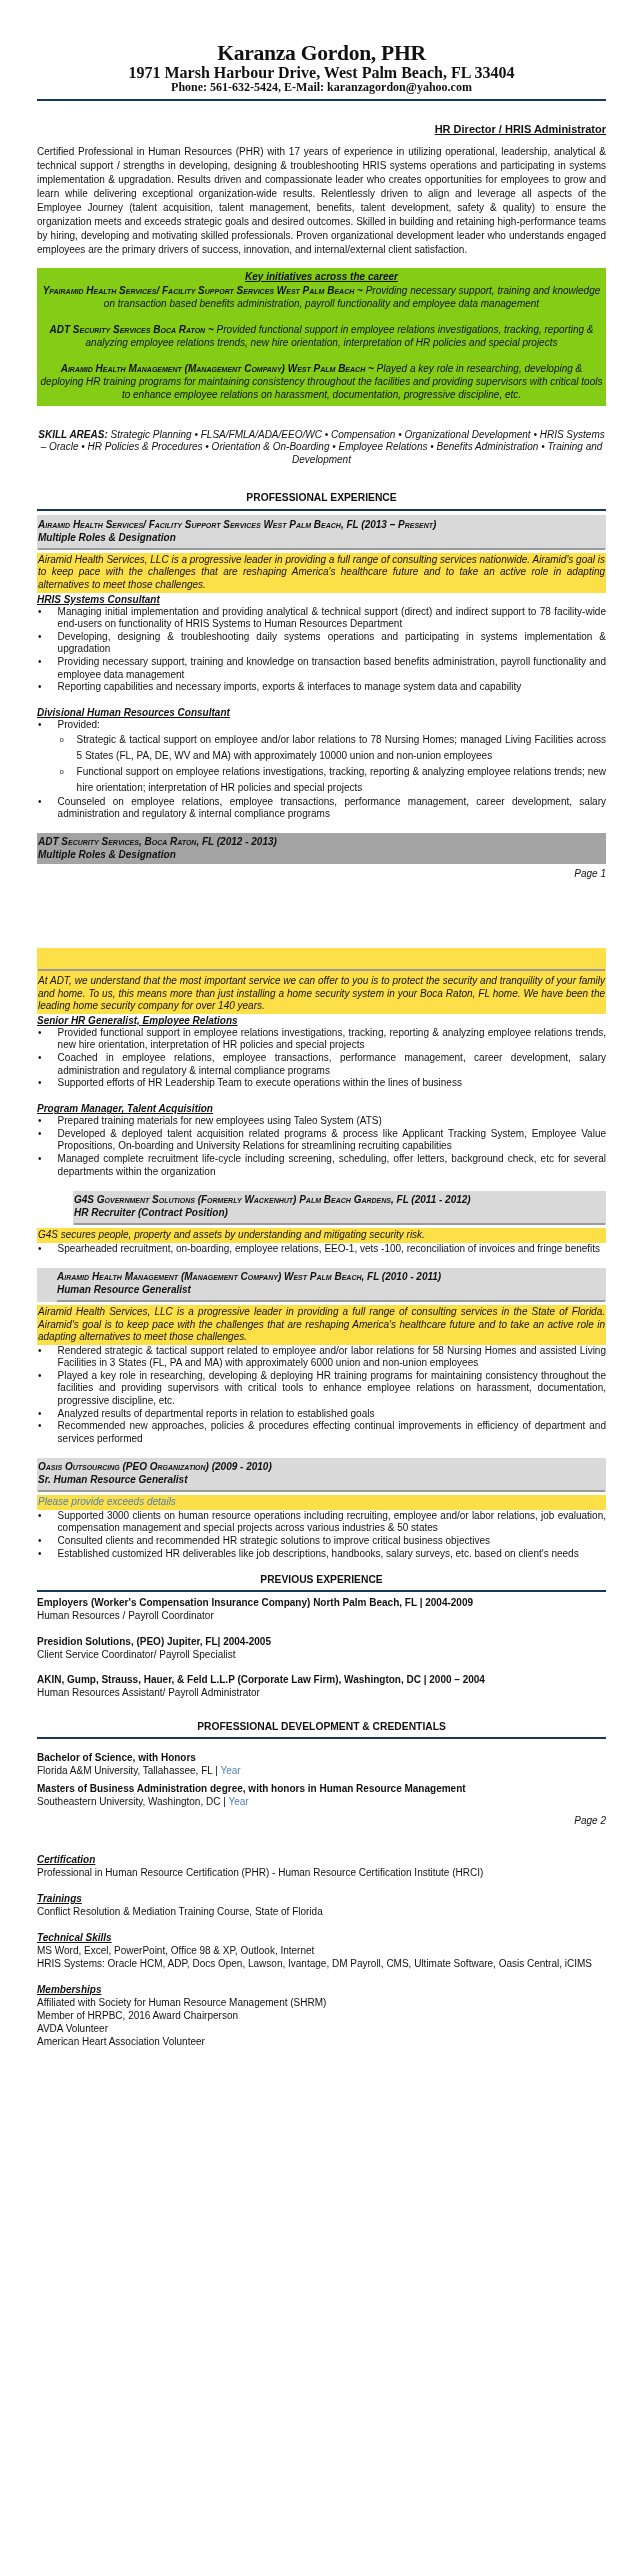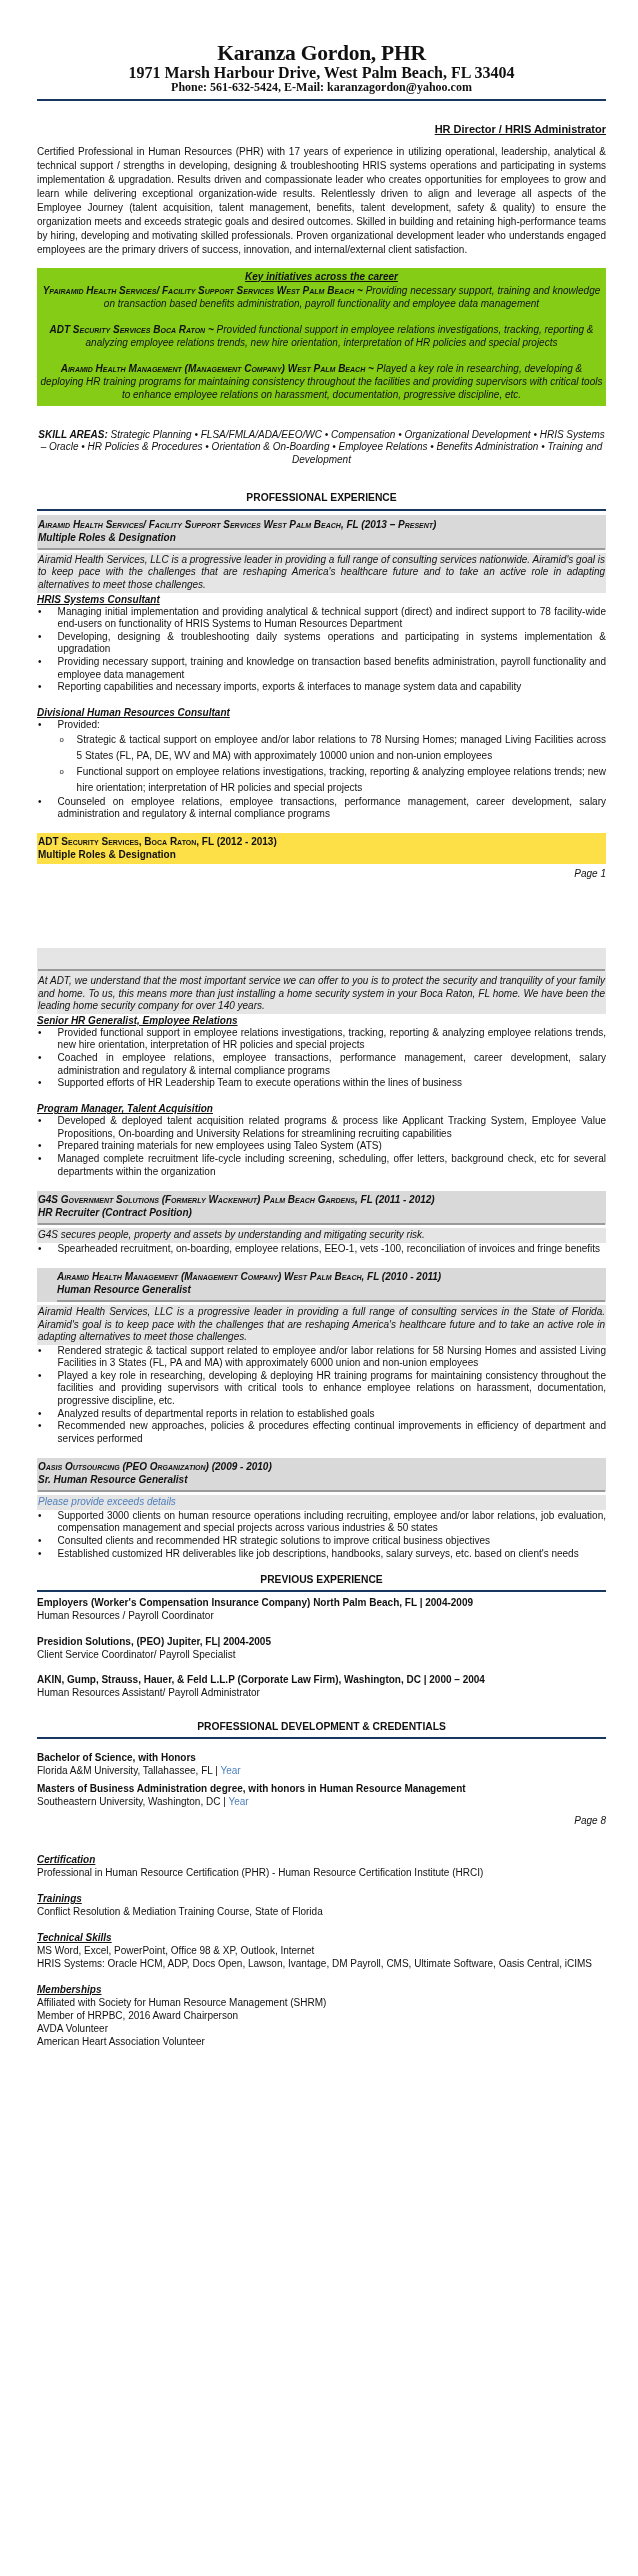--- a/index.html
+++ b/index.html
@@ -28,23 +28,23 @@
 
   .skills { text-align: center; font-style: italic; margin-top: 23px; line-height: 12.4px; }
   .skills b { font-weight: bold; }
 
   .sec-title { text-align: center; font-weight: bold; font-size: 10.3px; margin-top: 25px; }
   .sec-rule { height: 2.1px; background: #17375e; margin-top: 5.2px; }
 
   .job-head { background: #d9d9d9; padding: 2.1px 1px 0; margin-top: 4.1px; font-weight: bold; font-style: italic; line-height: 13px; }
   .job-head .co { font-variant: small-caps; }
   .job-head .gline { height: 2.1px; background: #9a9a9a; margin: 4.1px 0 3.1px 0; }
-  .job-desc { background: #e5e5e5; padding: 1px 1px 1px; font-style: italic; text-align: justify; line-height: 12.6px; }
+  .job-desc { background: #fde047; padding: 1px 1px 1px; font-style: italic; text-align: justify; line-height: 12.6px; }
   .job-desc.blue { color: #4f81bd; }
-  .job-head-only { background: #fde047; padding: 2.1px 1px 2.1px; margin-top: 4.1px; font-weight: bold; line-height: 13px; }
+  .job-head-only { background: #a3a3a3; padding: 2.1px 1px 2.1px; margin-top: 4.1px; font-weight: bold; font-style: italic; line-height: 13px; }
   .job-head-only .co { font-variant: small-caps; }
 
   .role { font-weight: bold; font-style: italic; text-decoration: underline; margin-top: 0; }
   .role.gap { margin-top: 12.4px; }
   ul.bl { margin: 0; padding: 0 0 0 20.6px; list-style: none; }
   ul.bl > li { position: relative; text-align: justify; line-height: 12.6px; margin: 0; }
   ul.bl > li::before { content: "•"; position: absolute; left: -19.6px; top: 0; }
   ul.sub { margin: 0; padding: 0 0 0 19px; list-style: none; }
   ul.sub > li { position: relative; text-align: justify; line-height: 16px; }
   ul.sub > li::before { content: "o"; position: absolute; left: -17px; font-size: 7.7px; }
@@ -122,26 +122,26 @@
     <span>At ADT, we understand that the most important service we can offer to you is to protect the security and tranquility of your family and home. To us, this means more than just installing a home security system in your Boca Raton, FL home. We have been the leading home security company for over 140 years.</span>
   </div>
   <div class="role">Senior HR Generalist, Employee Relations</div>
   <ul class="bl">
     <li>Provided functional support in employee relations investigations, tracking, reporting &amp; analyzing employee relations trends, new hire orientation, interpretation of HR policies and special projects</li>
     <li>Coached in employee relations, employee transactions, performance management, career development, salary administration and regulatory &amp; internal compliance programs</li>
     <li>Supported efforts of HR Leadership Team to execute operations within the lines of business</li>
   </ul>
   <div class="role gap">Program Manager, Talent Acquisition</div>
   <ul class="bl">
+    <li>Prepared training materials for new employees using Taleo System (ATS)</li>
     <li>Developed &amp; deployed talent acquisition related programs &amp; process like Applicant Tracking System, Employee Value Propositions, On-boarding and University Relations for streamlining recruiting capabilities</li>
-    <li>Prepared training materials for new employees using Taleo System (ATS)</li>
     <li>Managed complete recruitment life-cycle including screening, scheduling, offer letters, background check, etc for several departments within the organization</li>
   </ul>
 
-  <div class="job-head" style="margin-top:12.4px;">
+  <div class="job-head" style="margin-top:12.4px;margin-left:36px;">
     <div class="co">G4S Government Solutions (Formerly Wackenhut) Palm Beach Gardens, FL (2011 - 2012)</div>
     <div>HR Recruiter (Contract Position)</div>
     <div class="gline"></div>
   </div>
   <div class="job-desc">G4S secures people, property and assets by understanding and mitigating security risk.</div>
   <ul class="bl">
     <li>Spearheaded recruitment, on-boarding, employee relations, EEO-1, vets -100, reconciliation of invoices and fringe benefits</li>
   </ul>
 
   <div class="job-head" style="margin-top:12.4px;padding-left:20px;">
@@ -187,21 +187,21 @@
   <div class="sec-title" style="margin-top:20.6px;">PROFESSIONAL DEVELOPMENT &amp; CREDENTIALS</div>
   <div class="sec-rule" style="margin-top:4.1px;"></div>
   <div class="prev-item">
     <div class="t">Bachelor of Science, with Honors</div>
     <div><span>Florida A&amp;M University, Tallahassee, FL | </span><span class="blue-txt">Year</span></div>
   </div>
   <div class="prev-item" style="margin-top:4.1px;">
     <div class="t">Masters of Business Administration degree, with honors in Human Resource Management</div>
     <div><span>Southeastern University, Washington, DC | </span><span class="blue-txt">Year</span></div>
   </div>
-  <div class="page-num" style="margin-top:6.2px;">Page 8</div>
+  <div class="page-num" style="margin-top:6.2px;">Page 2</div>
 </div>
 
 <div class="page p3" style="top:1853px;">
   <div>
     <div class="cred-h">Certification</div>
     <div>Professional in Human Resource Certification (PHR) - Human Resource Certification Institute (HRCI)</div>
   </div>
   <div class="cred-block">
     <div class="cred-h">Trainings</div>
     <div>Conflict Resolution &amp; Mediation Training Course, State of Florida</div>

